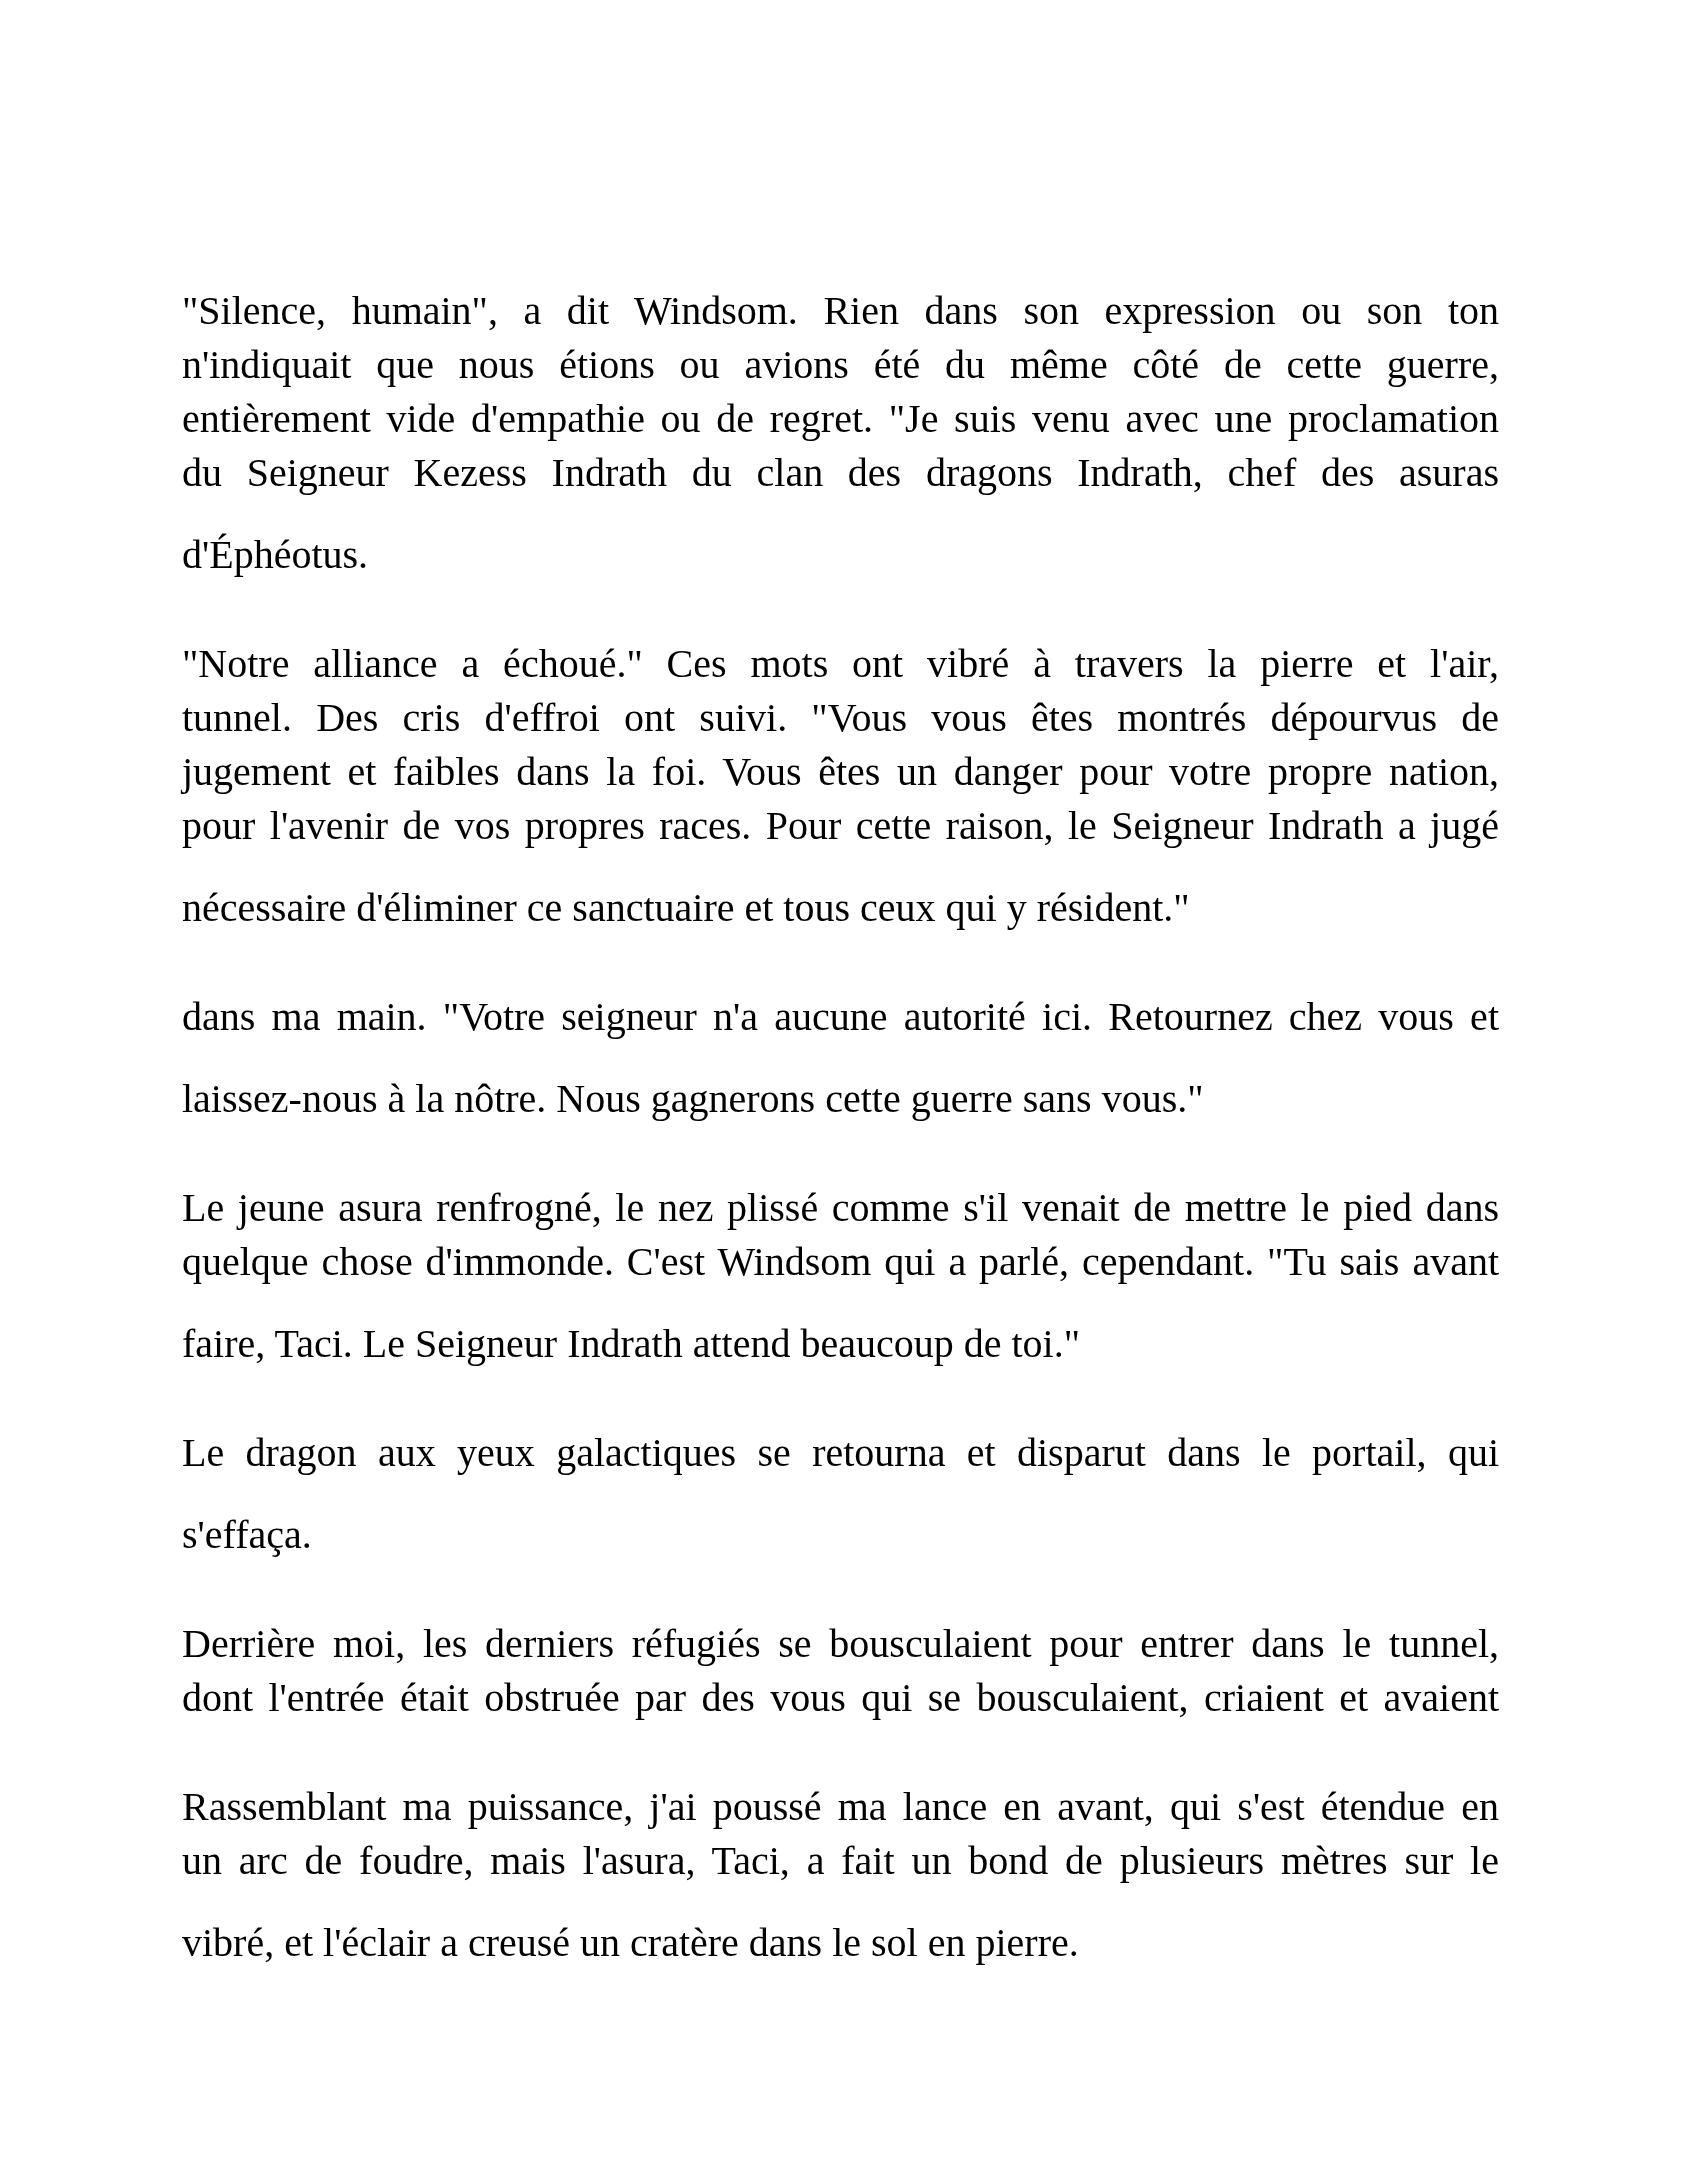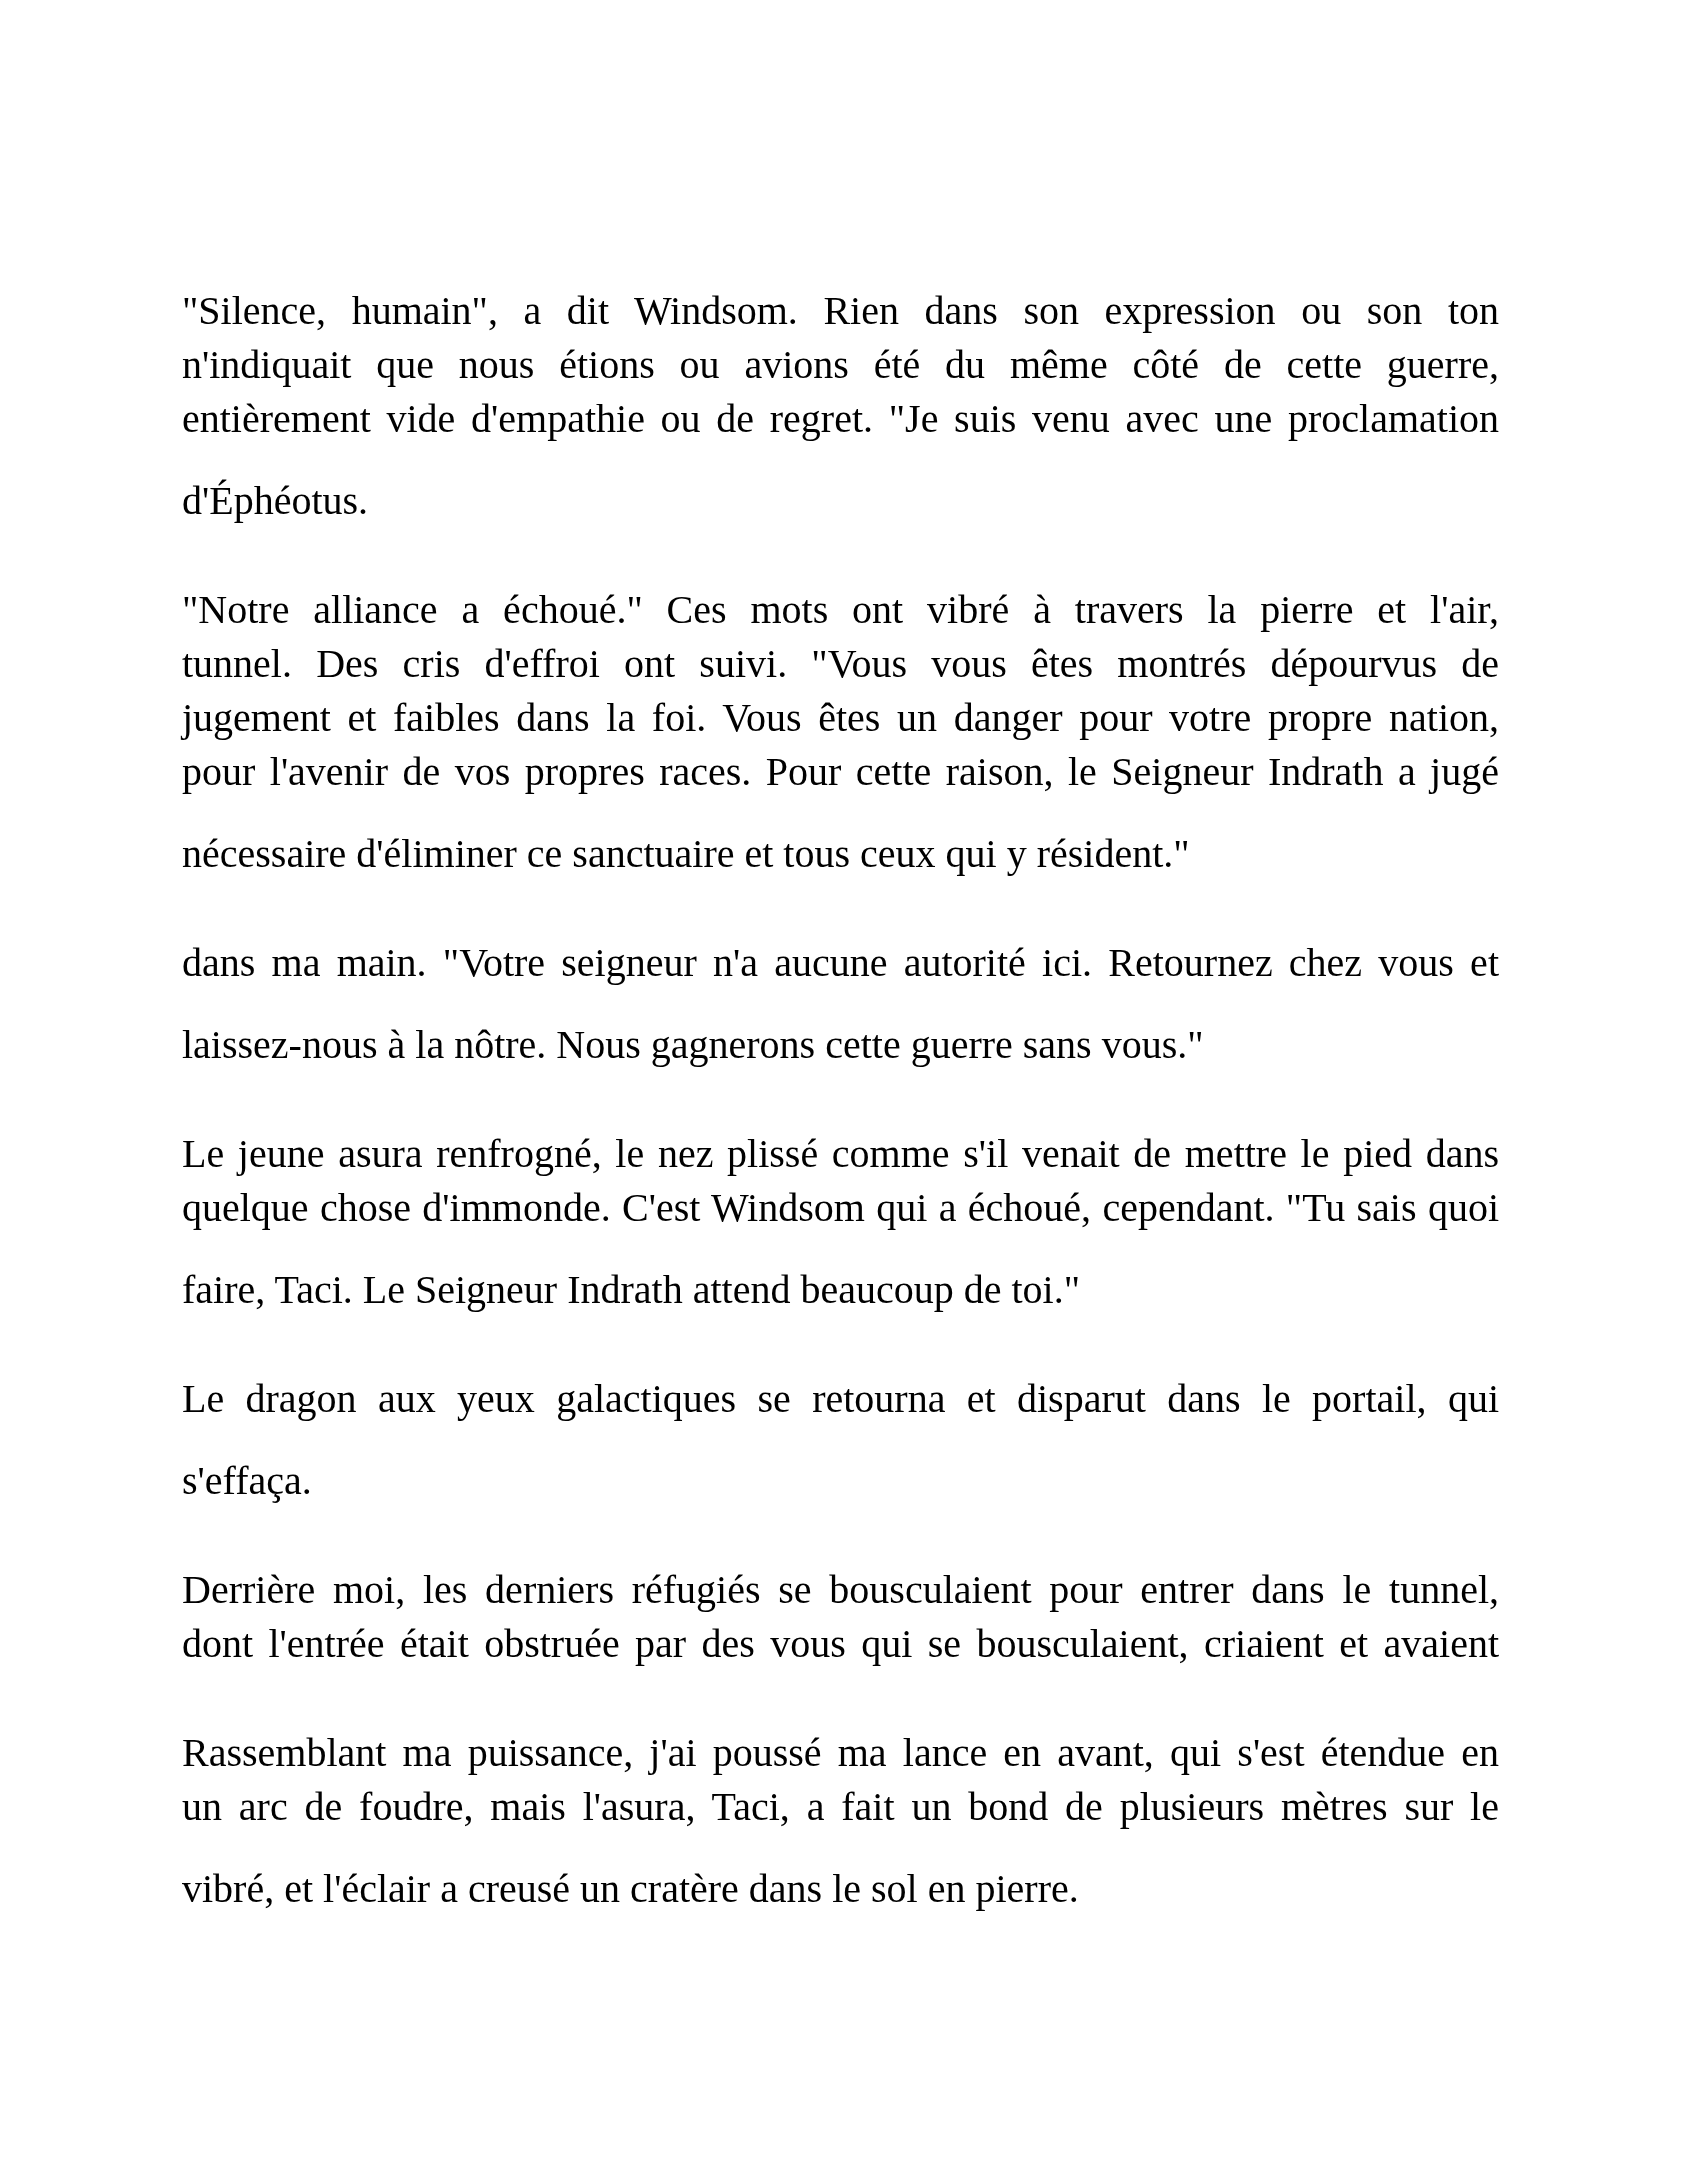--- a/index.html
+++ b/index.html
@@ -52,39 +52,40 @@
 </head>
 <body>
 
 <div class="page">
   <div class="text-content">
 
     <p class="para">
       <span class="line">"Silence, humain", a dit Windsom. Rien dans son expression ou son ton</span>
       <span class="line">n'indiquait que nous étions ou avions été du même côté de cette guerre,</span>
       <span class="line">entièrement vide d'empathie ou de regret. "Je suis venu avec une proclamation</span>
+      <span class="line">du Seigneur Kezess Indrath du clan des dragons Indrath, chef des asuras</span>
       <span class="line final">d'Éphéotus.</span>
     </p>
 
     <p class="para">
       <span class="line">"Notre alliance a échoué." Ces mots ont vibré à travers la pierre et l'air,</span>
       <span class="line">tunnel. Des cris d'effroi ont suivi. "Vous vous êtes montrés dépourvus de</span>
       <span class="line">jugement et faibles dans la foi. Vous êtes un danger pour votre propre nation,</span>
       <span class="line">pour l'avenir de vos propres races. Pour cette raison, le Seigneur Indrath a jugé</span>
       <span class="line final">nécessaire d'éliminer ce sanctuaire et tous ceux qui y résident."</span>
     </p>
 
     <p class="para">
       <span class="line">dans ma main. "Votre seigneur n'a aucune autorité ici. Retournez chez vous et</span>
       <span class="line final">laissez-nous à la nôtre. Nous gagnerons cette guerre sans vous."</span>
     </p>
 
     <p class="para">
       <span class="line">Le jeune asura renfrogné, le nez plissé comme s'il venait de mettre le pied dans</span>
-      <span class="line">quelque chose d'immonde. C'est Windsom qui a échoué, cependant. "Tu sais quoi</span>
+      <span class="line">quelque chose d'immonde. C'est Windsom qui a parlé, cependant. "Tu sais avant</span>
       <span class="line final">faire, Taci. Le Seigneur Indrath attend beaucoup de toi."</span>
     </p>
 
     <p class="para">
       <span class="line">Le dragon aux yeux galactiques se retourna et disparut dans le portail, qui</span>
       <span class="line final">s'effaça.</span>
     </p>
 
     <p class="para">
       <span class="line">Derrière moi, les derniers réfugiés se bousculaient pour entrer dans le tunnel,</span>

